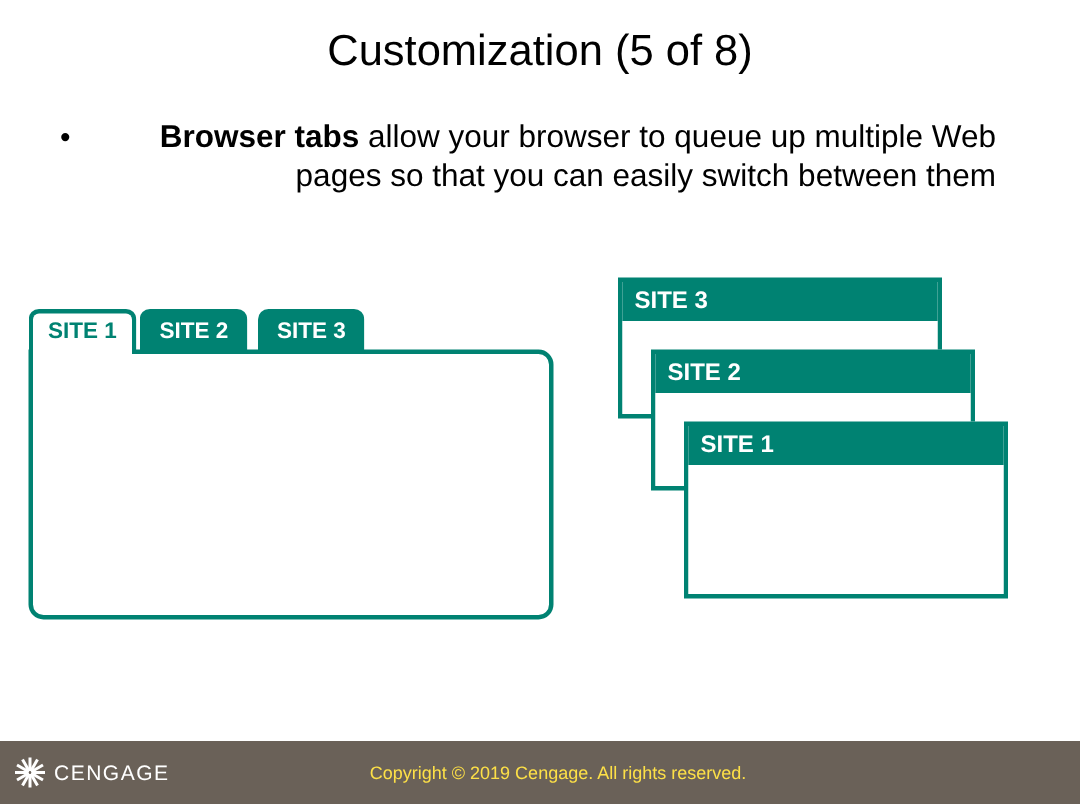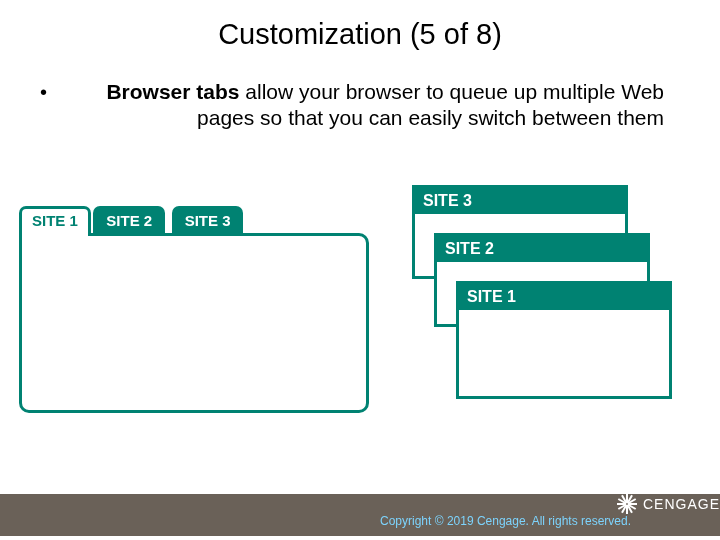--- a/index.html
+++ b/index.html
@@ -26,26 +26,26 @@
   .stack { position: absolute; left: 392px; top: -3px; width: 270px; height: 230px; }
   .win { position: absolute; width: 216px; border: 3px solid #008272; background:#fff; }
   .win .hdr { background: #008272; color:#fff; font-weight:700; font-size:16px; padding: 4px 8px; }
   .win .body { height: 62px; background:#fff; }
   .win3 { left: 0;  top: 0;   z-index:1; }
   .win2 { left: 22px; top: 48px; z-index:2; }
   .win1 { left: 44px; top: 96px; z-index:3; }
   .win1 .body { height: 86px; }
 
   
-  .footer { position: absolute; left:0; bottom:0; width: 720px; height: 42px; background: #6a6158; display:flex; align-items:flex-end;flex-direction:column; }
+  .footer { position: absolute; left:0; bottom:0; width: 720px; height: 42px; background: #6a6158; display:flex; align-items:center; }
   .logo-wrap { display:flex; align-items:center; gap:6px; padding-left:10px; }
   .burst { position: relative; width:20px; height:20px; }
   .burst span { position:absolute; left:9px; top:0; width:2px; height:9px; background:#fff; transform-origin: 1px 10px; }
   .brand { color:#fff; letter-spacing:1px; font-size:14px; font-weight:400; }
-  .copyright { flex:1; text-align:center; color:#7dd3fc; font-size:12px; padding-right:89px; }
+  .copyright { flex:1; text-align:center; color:#fde047; font-size:12px; padding-right:89px; }
 </style>
 </head>
 <body>
 
 <div class="slide">
 
   <h1 class="title">Customization (5 of 8)</h1>
 
   <div class="bullet-row">
     <div class="bullet-dot">•</div>

